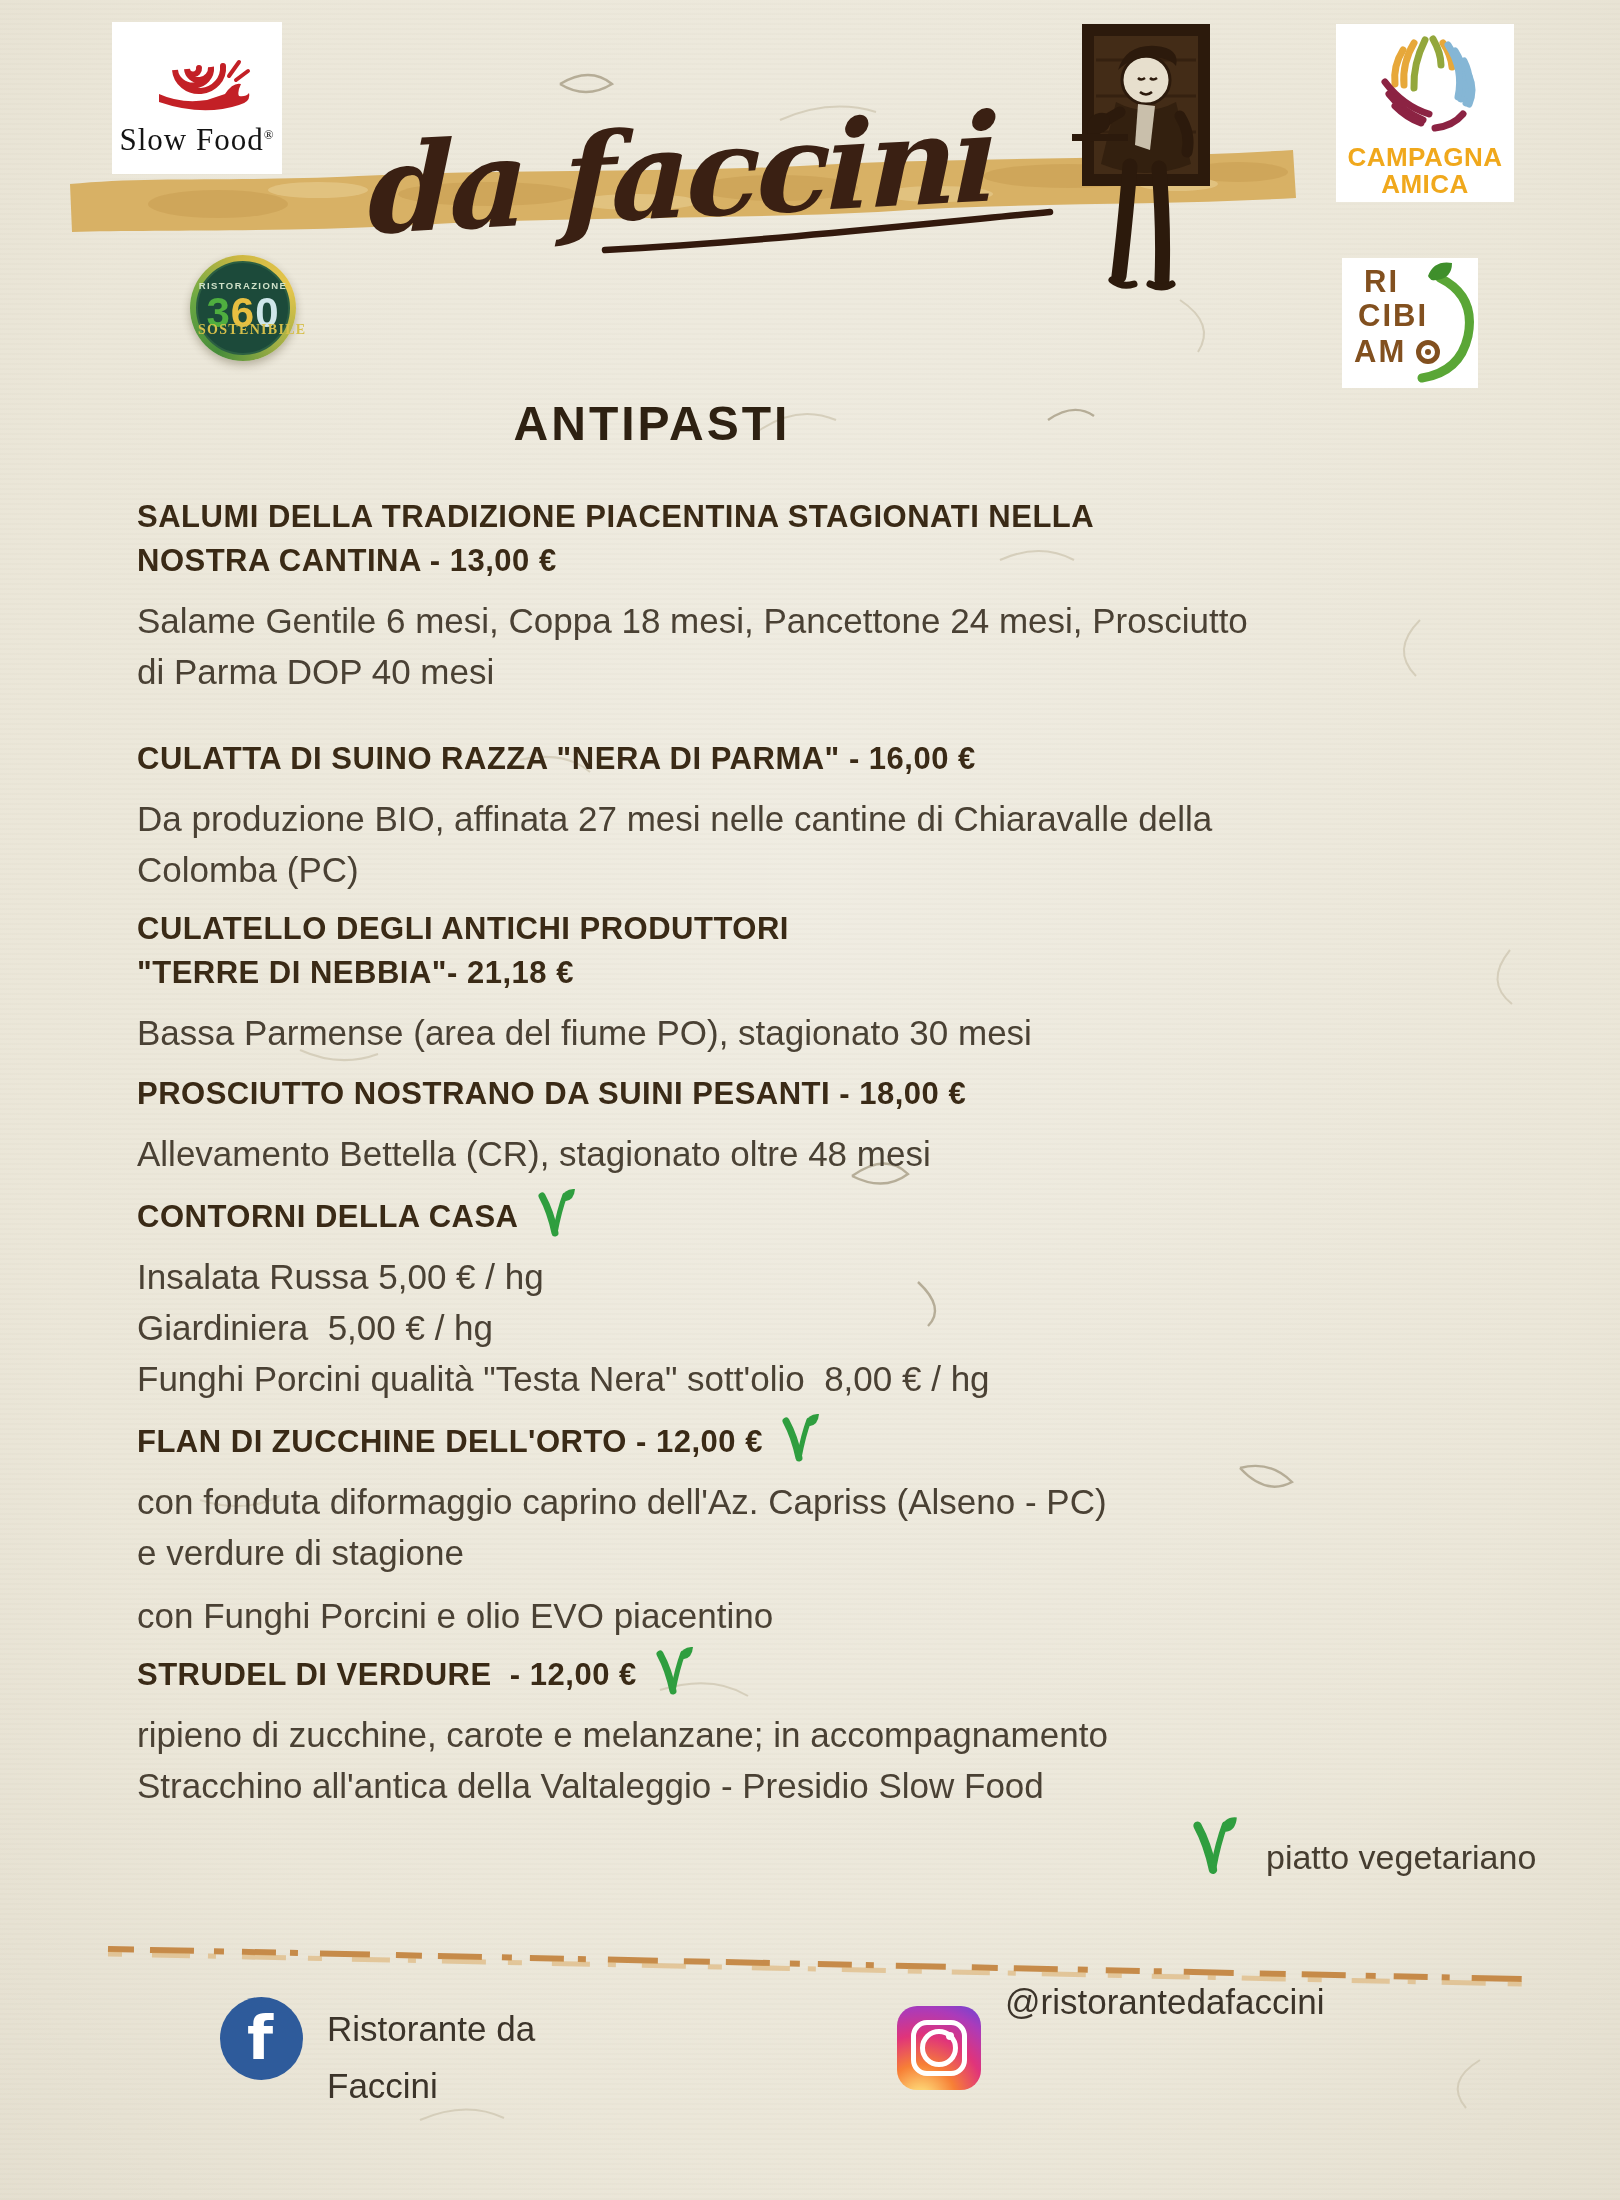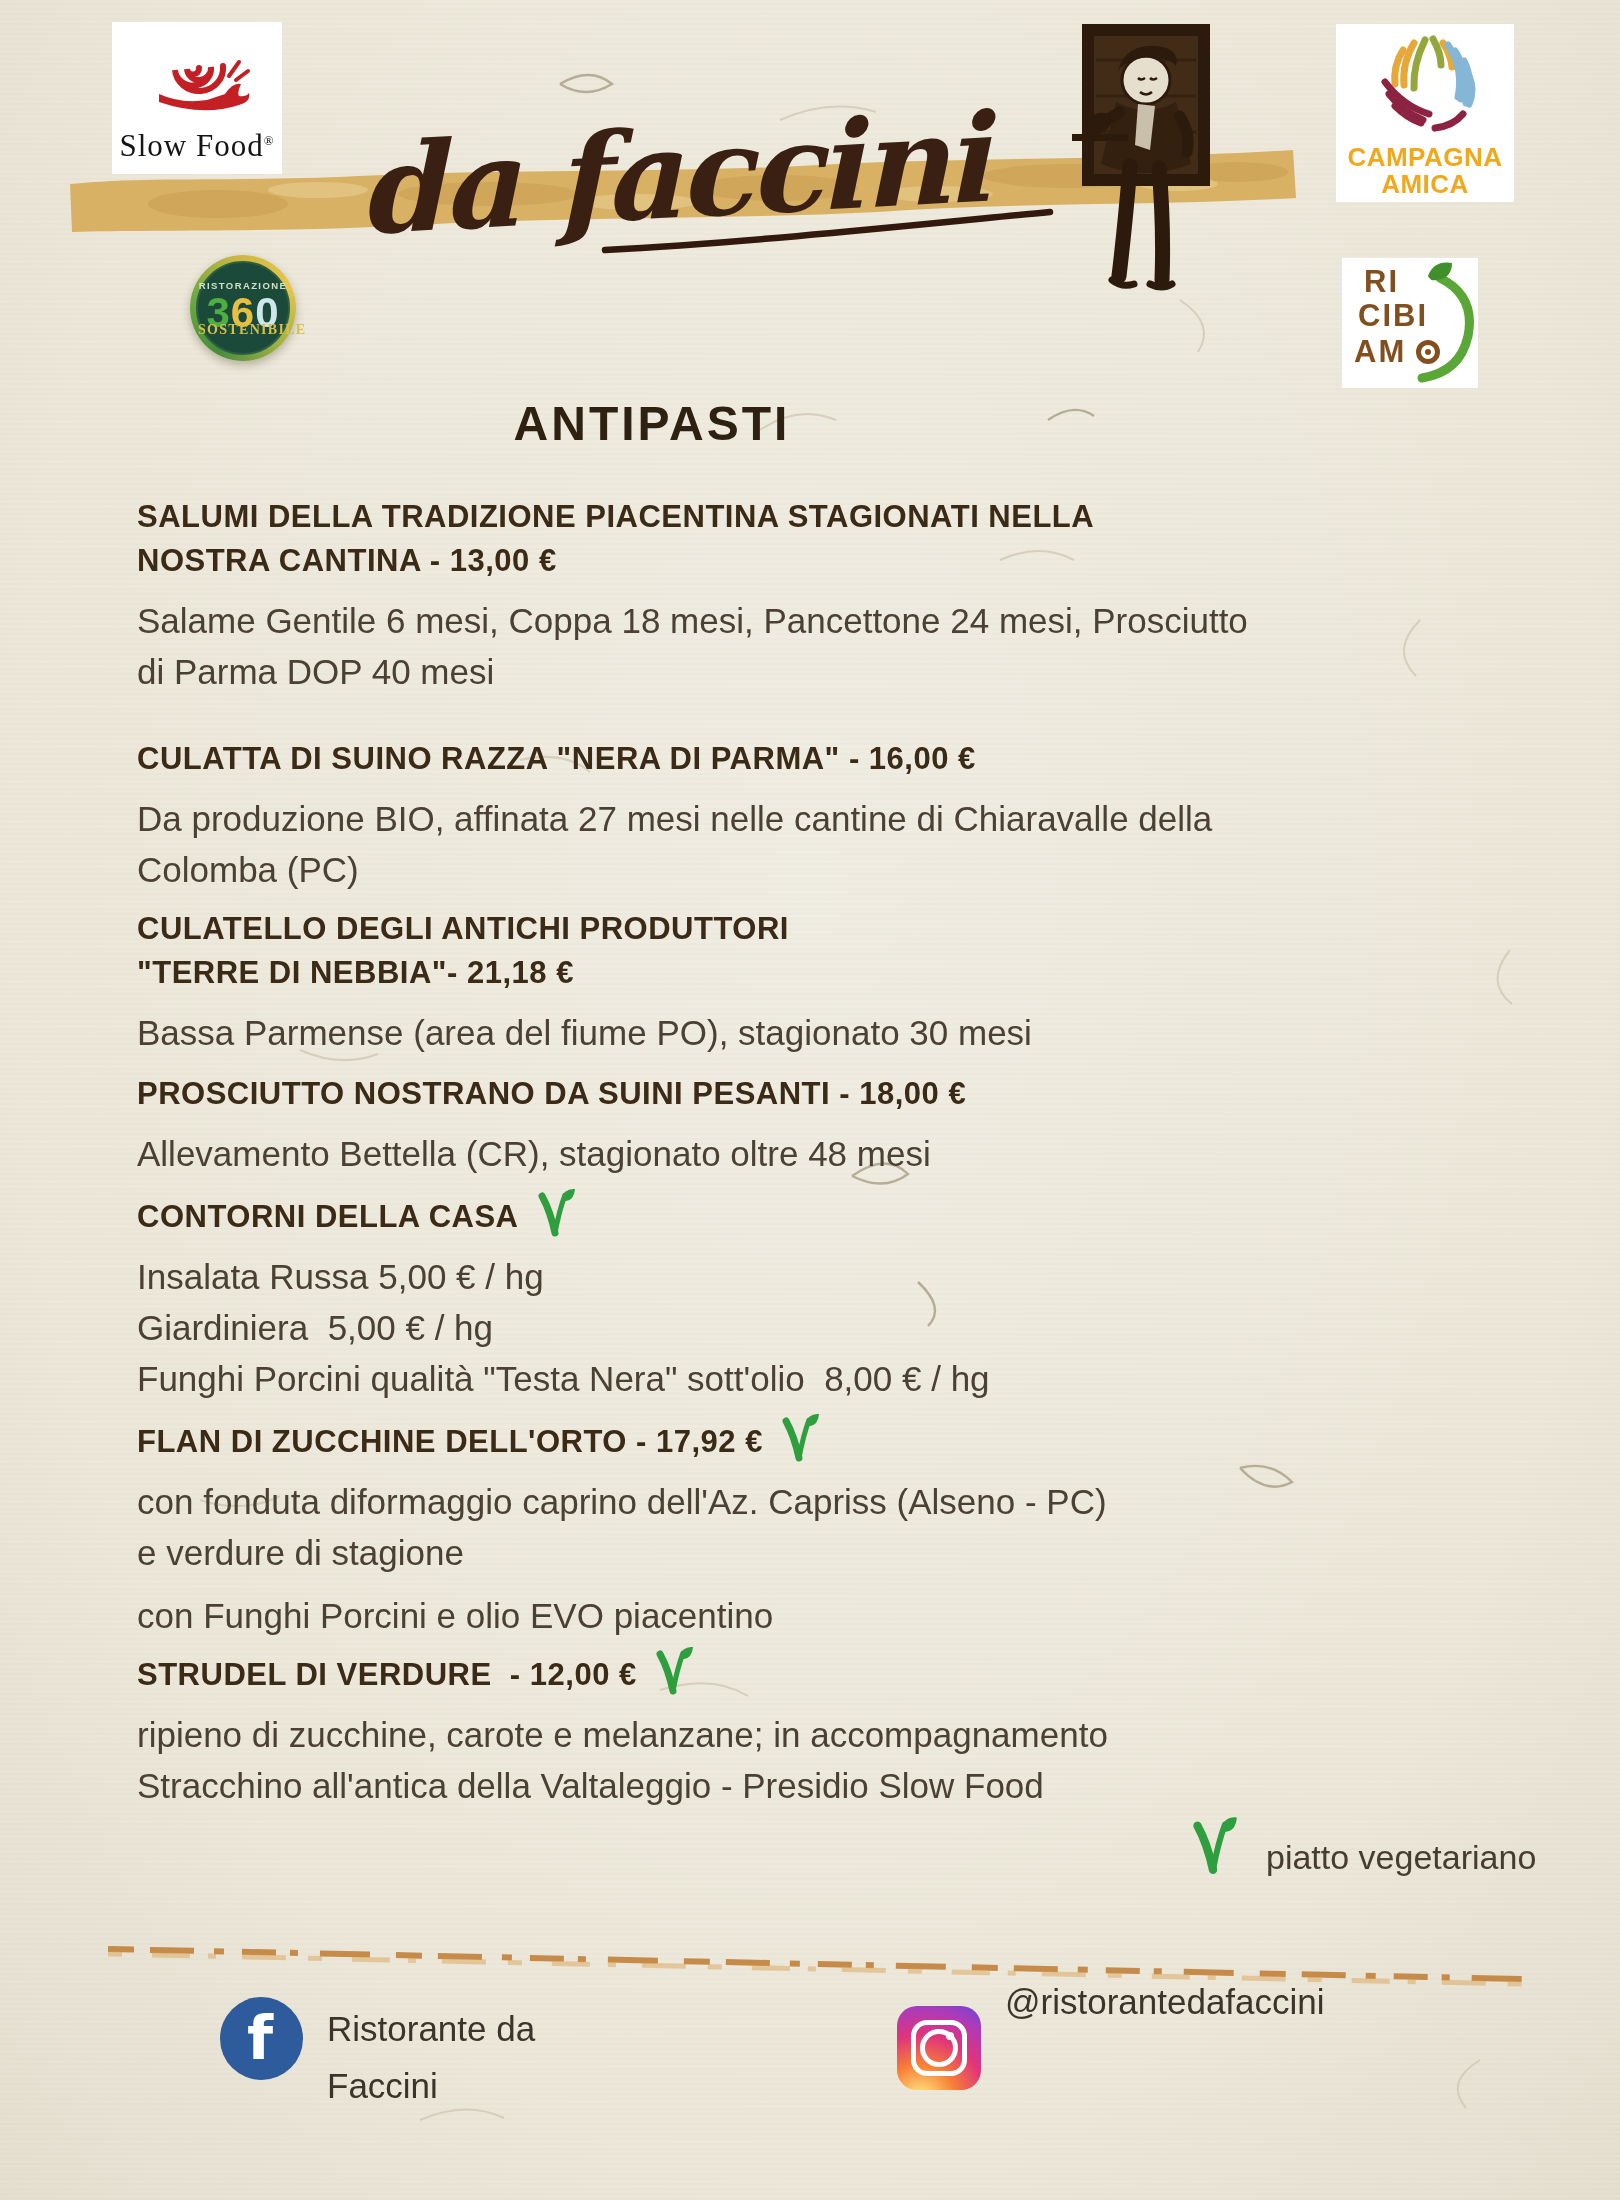--- a/index.html
+++ b/index.html
@@ -8,21 +8,21 @@
   .paper-overlay{position:absolute;inset:0;pointer-events:none;z-index:0;
     background:
       repeating-linear-gradient(0deg, rgba(120,110,85,.022) 0 2px, rgba(255,255,255,0) 2px 5px),
       radial-gradient(ellipse at 50% 40%, rgba(255,255,255,.20) 0%, rgba(230,222,200,.12) 70%, rgba(190,178,150,.16) 100%);}
   .fibers{position:absolute;inset:0;z-index:0;pointer-events:none;}
 
   
   .white-box{position:absolute;background:#ffffff;z-index:3;}
   .slowfood-box{left:112px;top:22px;width:170px;height:152px;text-align:center;}
   .slowfood-text{font-family:"Liberation Serif",serif;font-size:31px;color:#141414;
-     letter-spacing:1px;margin-top:8px;}
+     letter-spacing:1px;margin-top:2px;}
   .slowfood-text sup{font-size:13px;}
   .gold-stroke{position:absolute;left:58px;top:132px;width:1250px;height:115px;z-index:1;}
   .script-logo{position:absolute;left:355px;top:25px;width:720px;height:240px;z-index:2;}
   .figure-art{position:absolute;left:1046px;top:16px;width:195px;height:282px;z-index:2;}
   .campagna-box{left:1336px;top:24px;width:178px;height:178px;text-align:center;}
   .campagna-words{font-weight:bold;font-size:26px;line-height:27px;color:#f0a81c;
      letter-spacing:.5px;margin-top:2px;}
   .badge360{position:absolute;left:190px;top:255px;width:106px;height:106px;border-radius:50%;
      padding:6px;box-sizing:border-box;z-index:3;
      background:conic-gradient(from 210deg,#478c3a,#6ca944,#cdb742,#e6c64c,#9fae44,#478c3a);
@@ -241,21 +241,21 @@
           <path d="M7 9 C13 20 17 32 20 46" fill="none" stroke="#2f9e3f" stroke-width="7" stroke-linecap="round"></path>
           <path d="M20 46 C23 30 27 16 30 8" fill="none" stroke="#2f9e3f" stroke-width="5" stroke-linecap="round"></path>
           <path d="M27 12 q2 -11 13 -10 q-1 11 -9 12 q-3 0 -4 -2 z" fill="#2f9e3f"></path>
         </svg></h3>
     <p>Insalata Russa 5,00 € / hg
 Giardiniera  5,00 € / hg
 Funghi Porcini qualità "Testa Nera" sott'olio  8,00 € / hg</p>
   </div>
 
   <div class="item mt-6">
-    <h3><span>FLAN DI ZUCCHINE DELL'ORTO - 17,92 €</span><svg class="veg" width="40" height="52" viewBox="0 0 40 52">
+    <h3><span>FLAN DI ZUCCHINE DELL'ORTO - 12,00 €</span><svg class="veg" width="40" height="52" viewBox="0 0 40 52">
           <path d="M7 9 C13 20 17 32 20 46" fill="none" stroke="#2f9e3f" stroke-width="7" stroke-linecap="round"></path>
           <path d="M20 46 C23 30 27 16 30 8" fill="none" stroke="#2f9e3f" stroke-width="5" stroke-linecap="round"></path>
           <path d="M27 12 q2 -11 13 -10 q-1 11 -9 12 q-3 0 -4 -2 z" fill="#2f9e3f"></path>
         </svg></h3>
     <p>con fonduta diformaggio caprino dell'Az. Capriss (Alseno - PC)
 e verdure di stagione</p>
   </div>
 
   <div class="item mt-7">
     <p>con Funghi Porcini e olio EVO piacentino</p>

